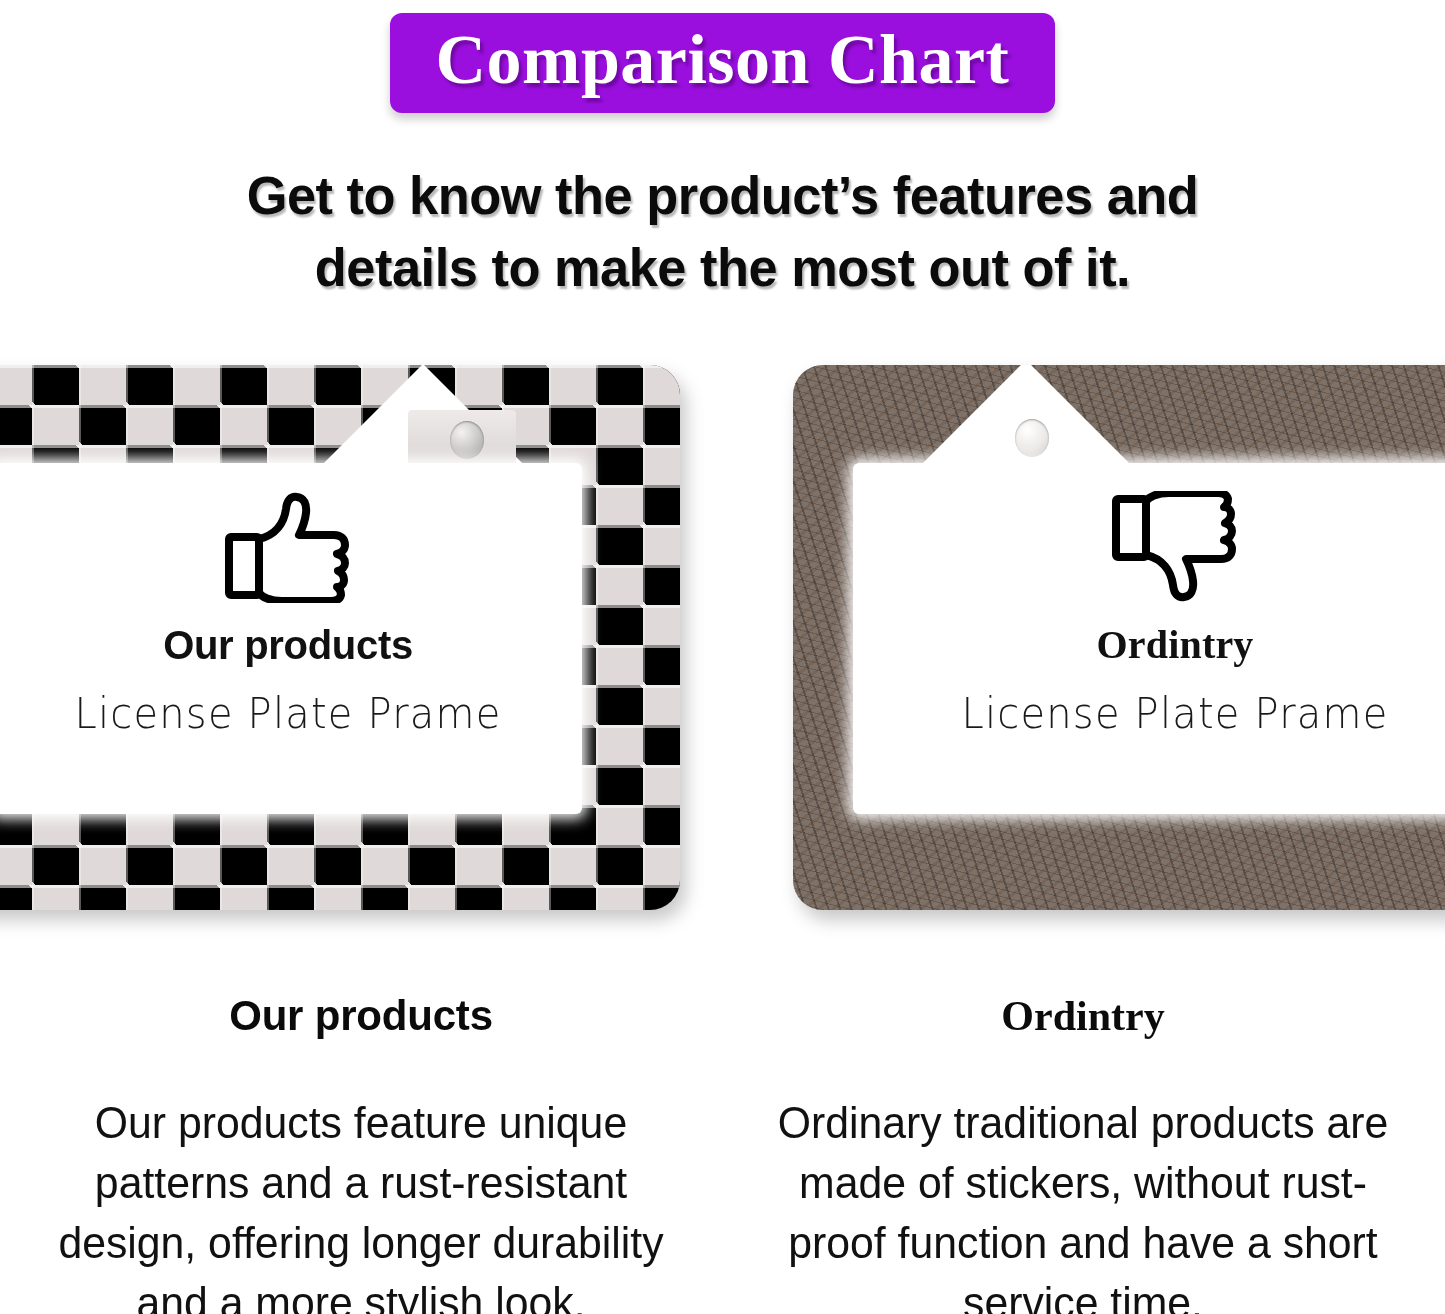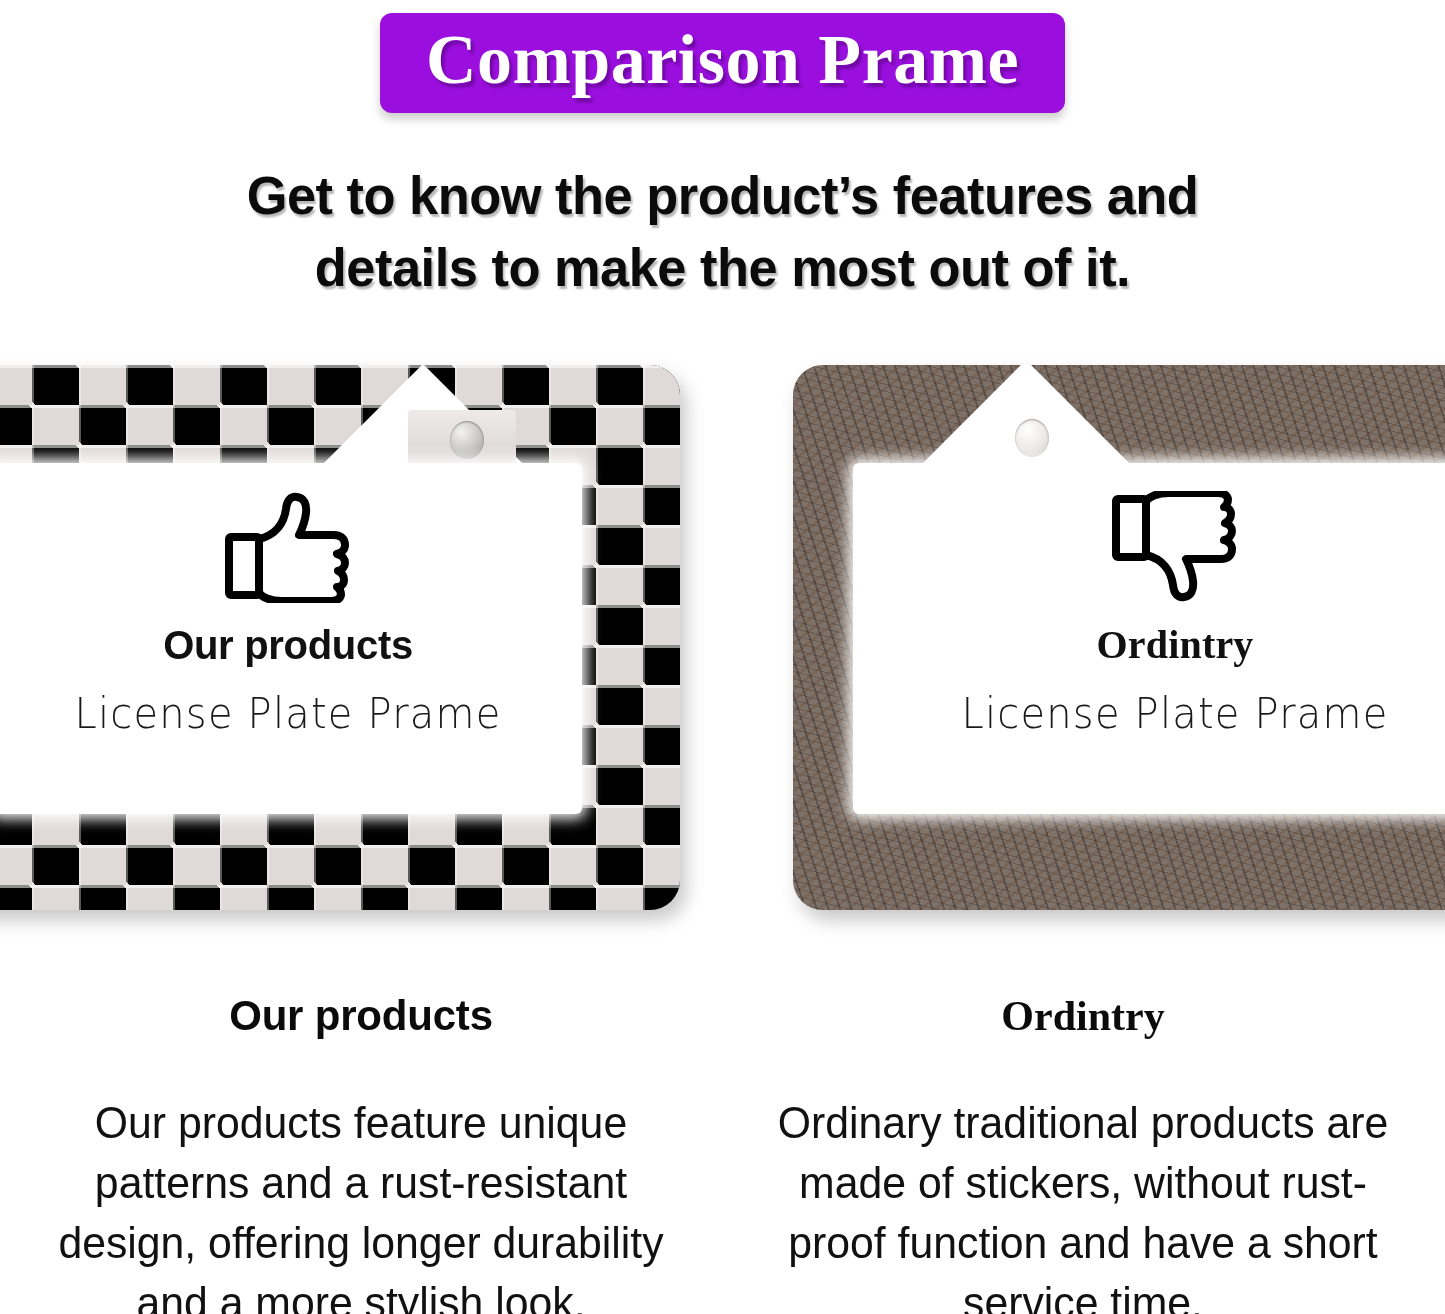--- a/index.html
+++ b/index.html
@@ -251,21 +251,21 @@
     transform: scaleX(0.95);
   }
 </style>
 </head>
 <body>
 
 <div class="page">
 
   <div class="banner-wrap">
     <div class="banner">
-      <div class="banner-text">Comparison Prame</div>
+      <div class="banner-text">Comparison Chart</div>
     </div>
   </div>
 
   <div class="subtitle">
     <div>Get to know the product’s features and</div>
     <div>details to make the most out of it.</div>
   </div>
 
   <div class="frames">
 

